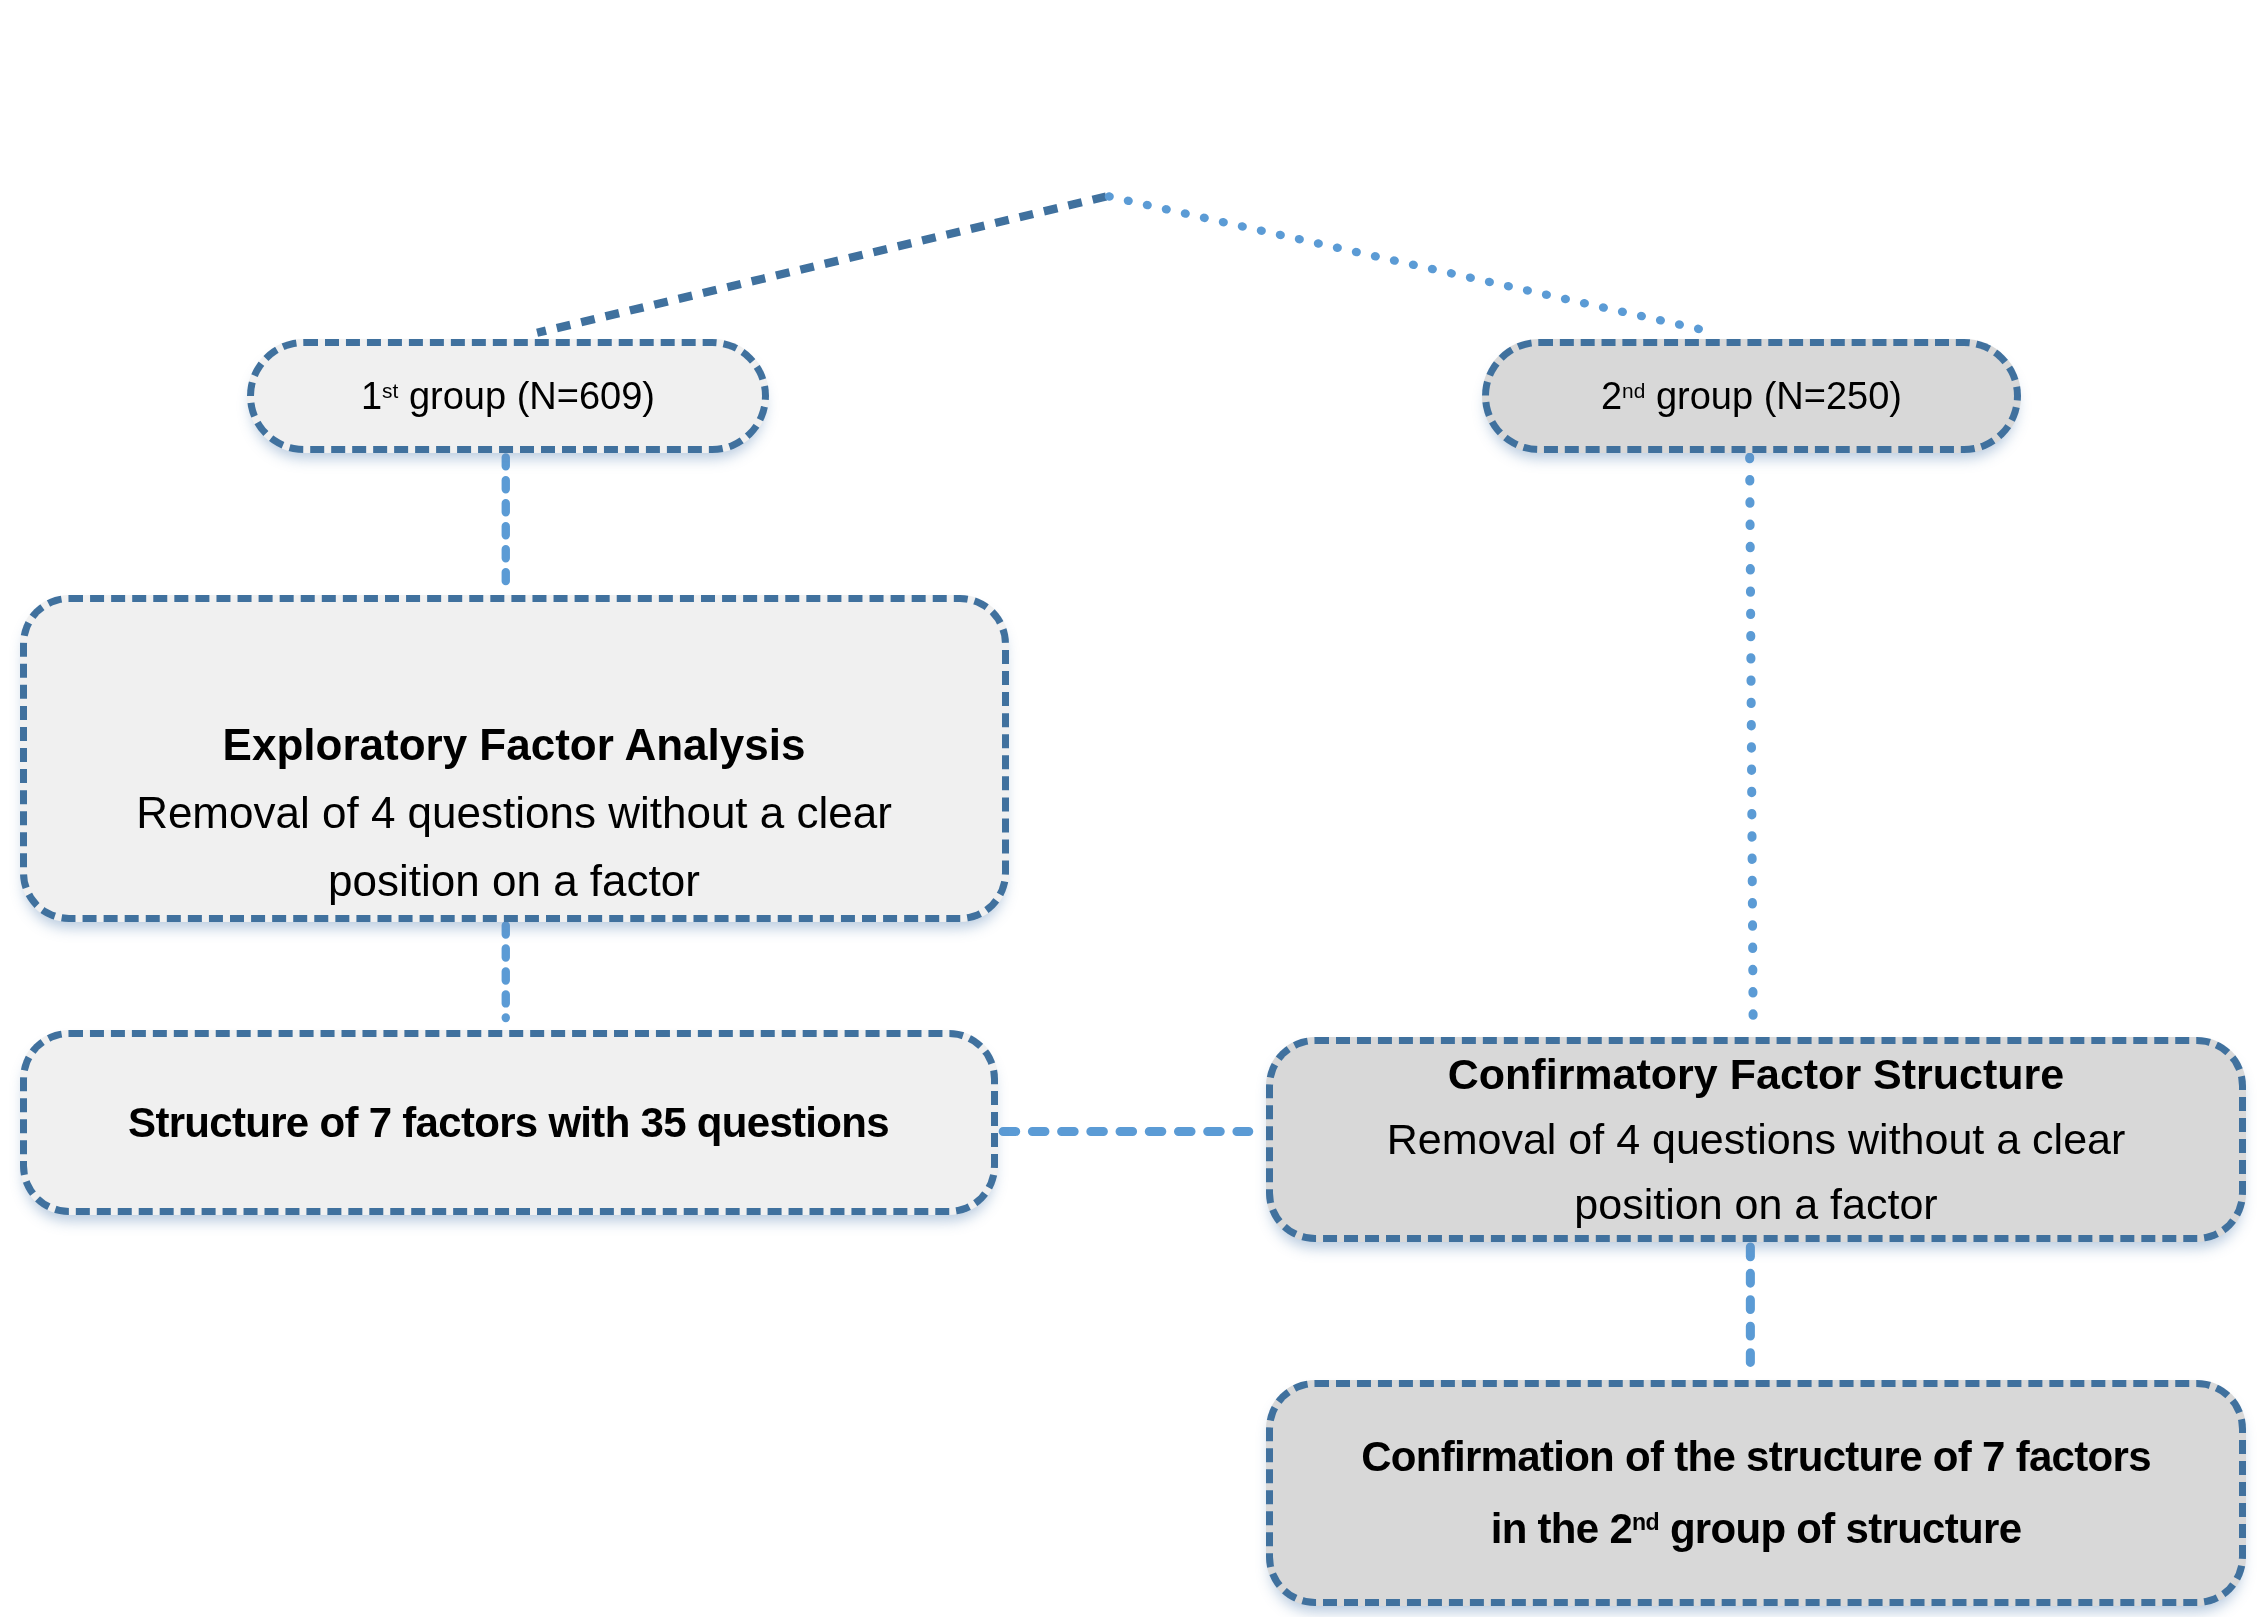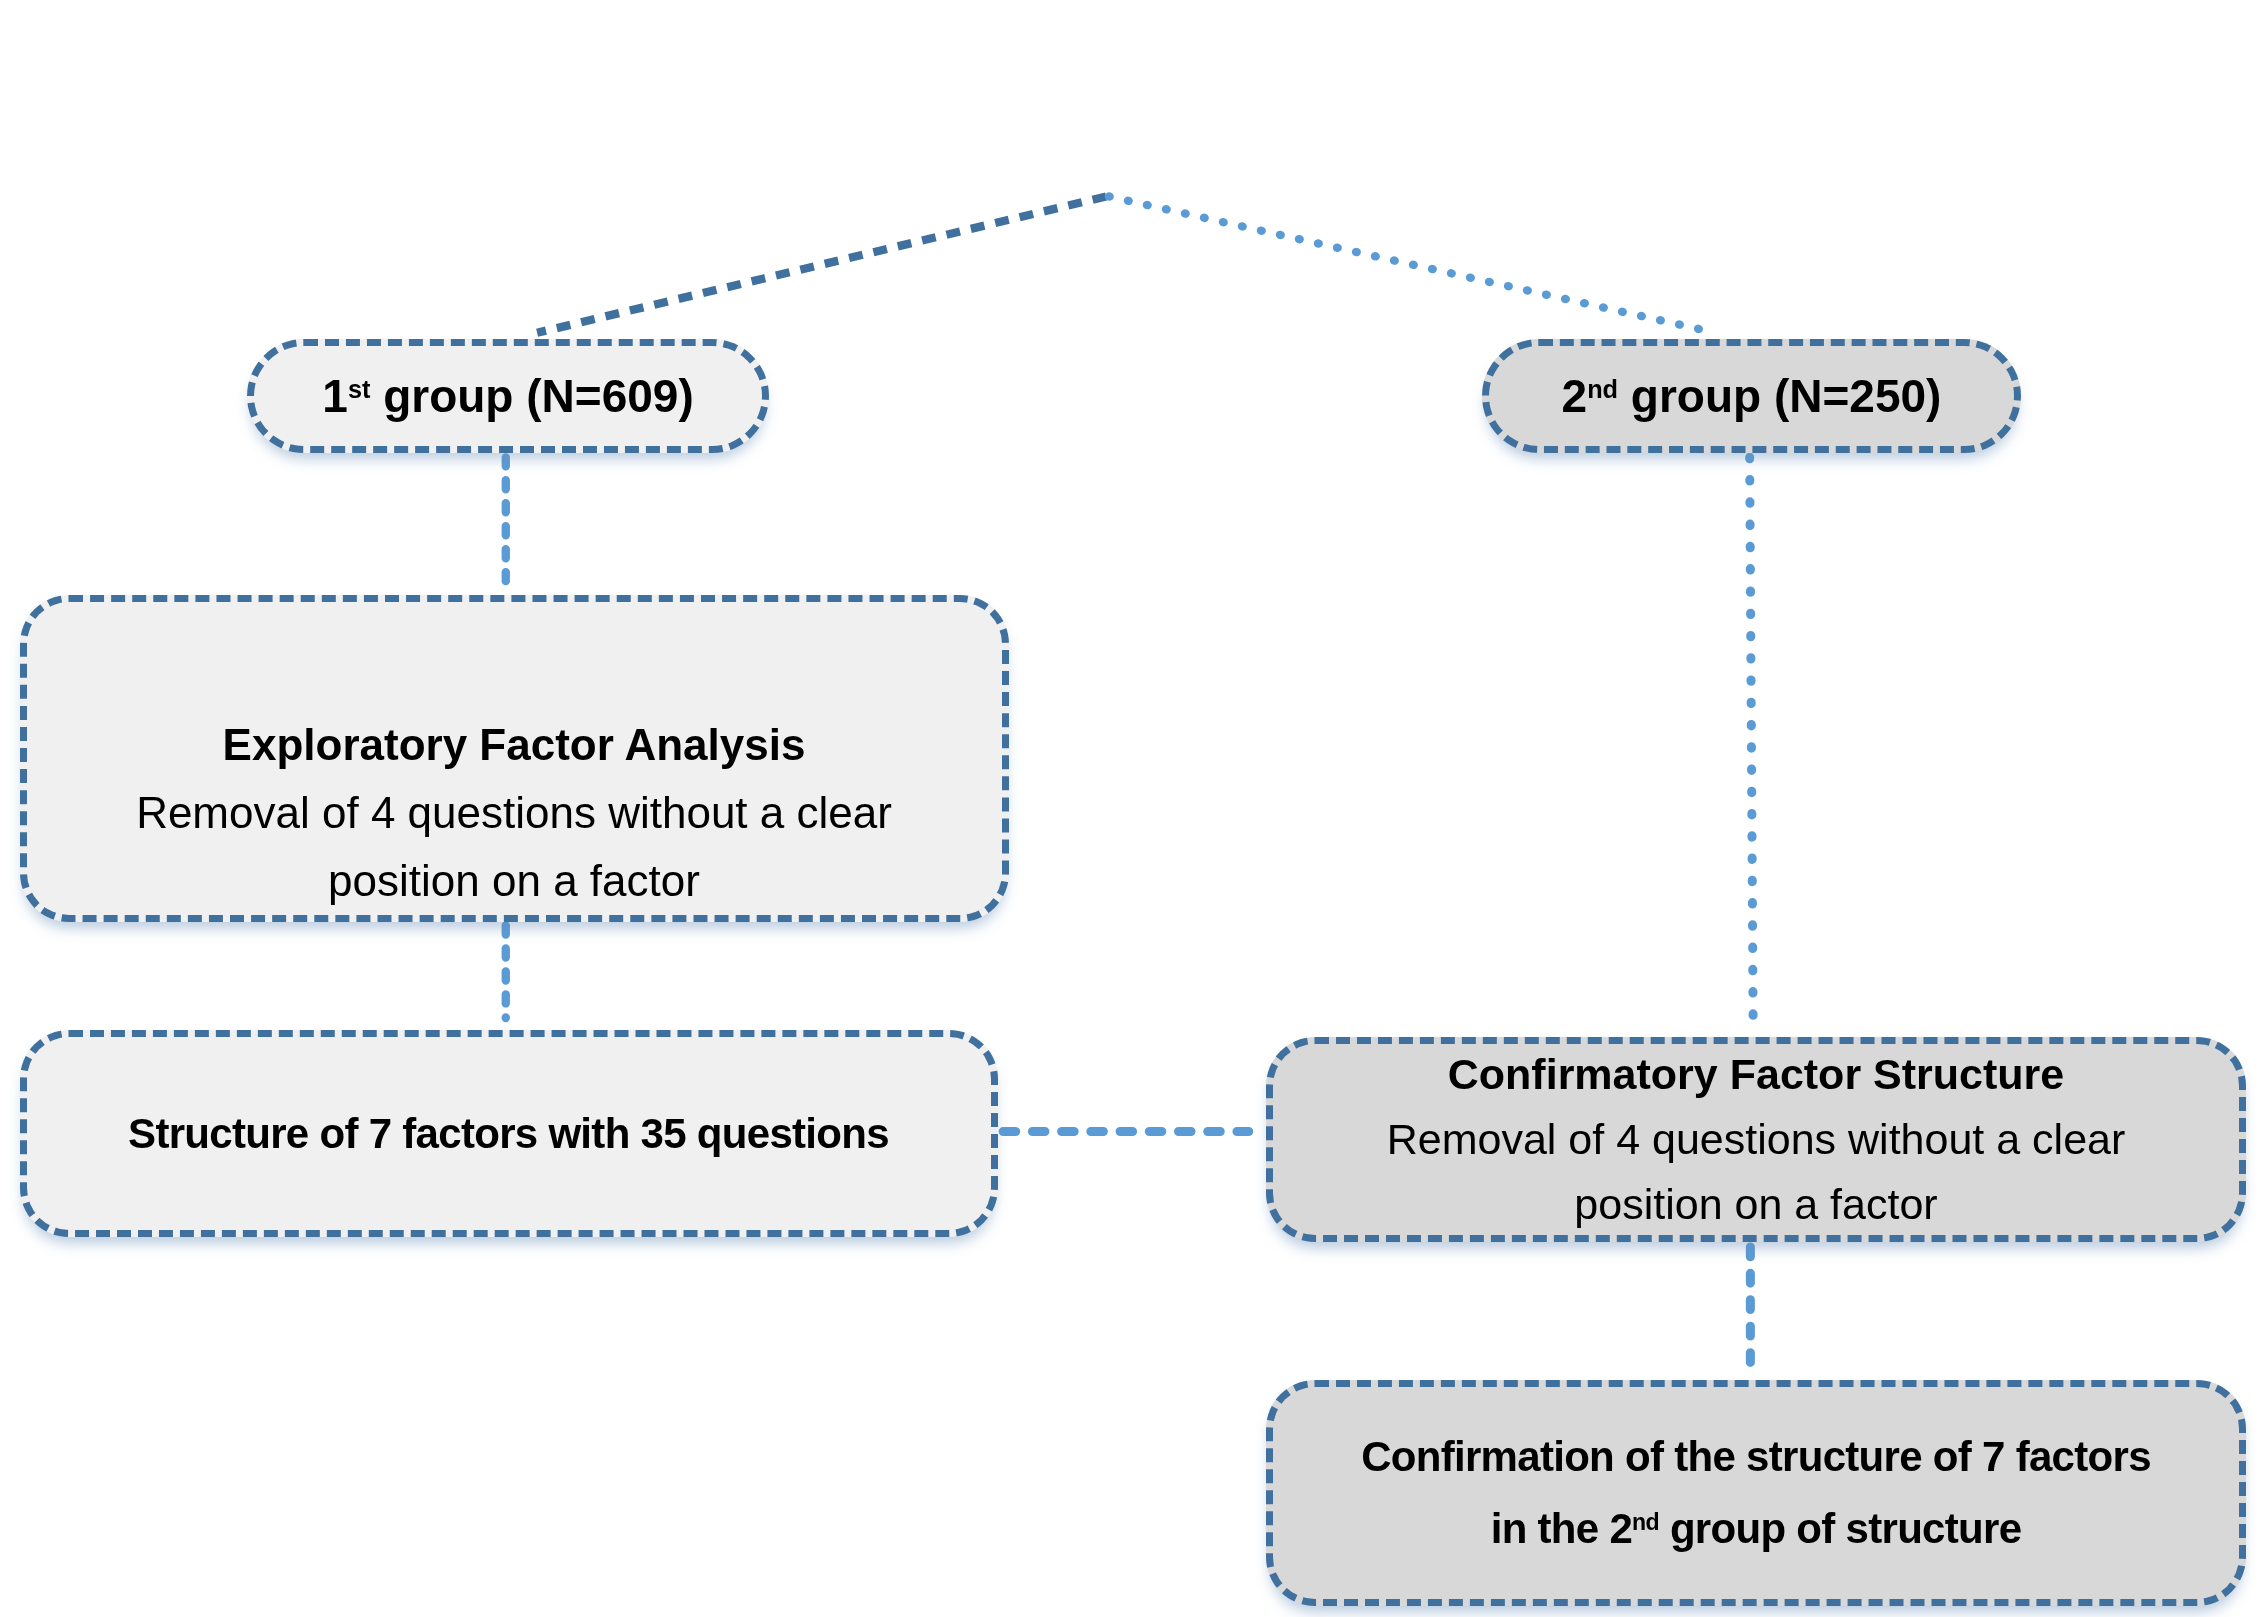--- a/index.html
+++ b/index.html
@@ -32,32 +32,32 @@
     text-align:center;
     box-shadow:0 9.7px 14px -4.2px rgba(100,140,185,.45);
   }
   .node div{white-space:nowrap;}
   .node-divide{
     left:668px;top:16px;width:873px;height:176px;
     border-radius:38px;background:var(--blue-fill);
     font-weight:700;font-size:51px;line-height:74px;
   }
   .pill{
-    border-radius:63px;font-size:46px;font-weight:700;
+    border-radius:63px;font-size:38px;font-weight:400;
   }
   .node-group1{left:247px;top:339px;width:522px;height:114px;background:var(--light-fill);}
   .node-group2{left:1482px;top:339px;width:539px;height:114px;background:var(--gray-fill);}
   sup.ord{font-size:55%;vertical-align:0.55em;line-height:0;}
   .node-efa{
     left:19.5px;top:595px;width:989px;height:327px;
     border-radius:49px;background:var(--light-fill);
     font-size:44px;line-height:68px;justify-content:flex-end;
   }
   .node-structure{
-    left:19.5px;top:1030px;width:978px;height:207px;
+    left:19.5px;top:1030px;width:978px;height:185px;
     border-radius:49px;background:var(--light-fill);
     font-weight:700;font-size:42px;letter-spacing:-0.7px;
   }
   .node-cfa{
     left:1266px;top:1037px;width:980px;height:205px;
     border-radius:49px;background:var(--gray-fill);
     font-size:43px;line-height:65px;
   }
   .node-confirm{
     left:1266px;top:1380px;width:980px;height:226px;

